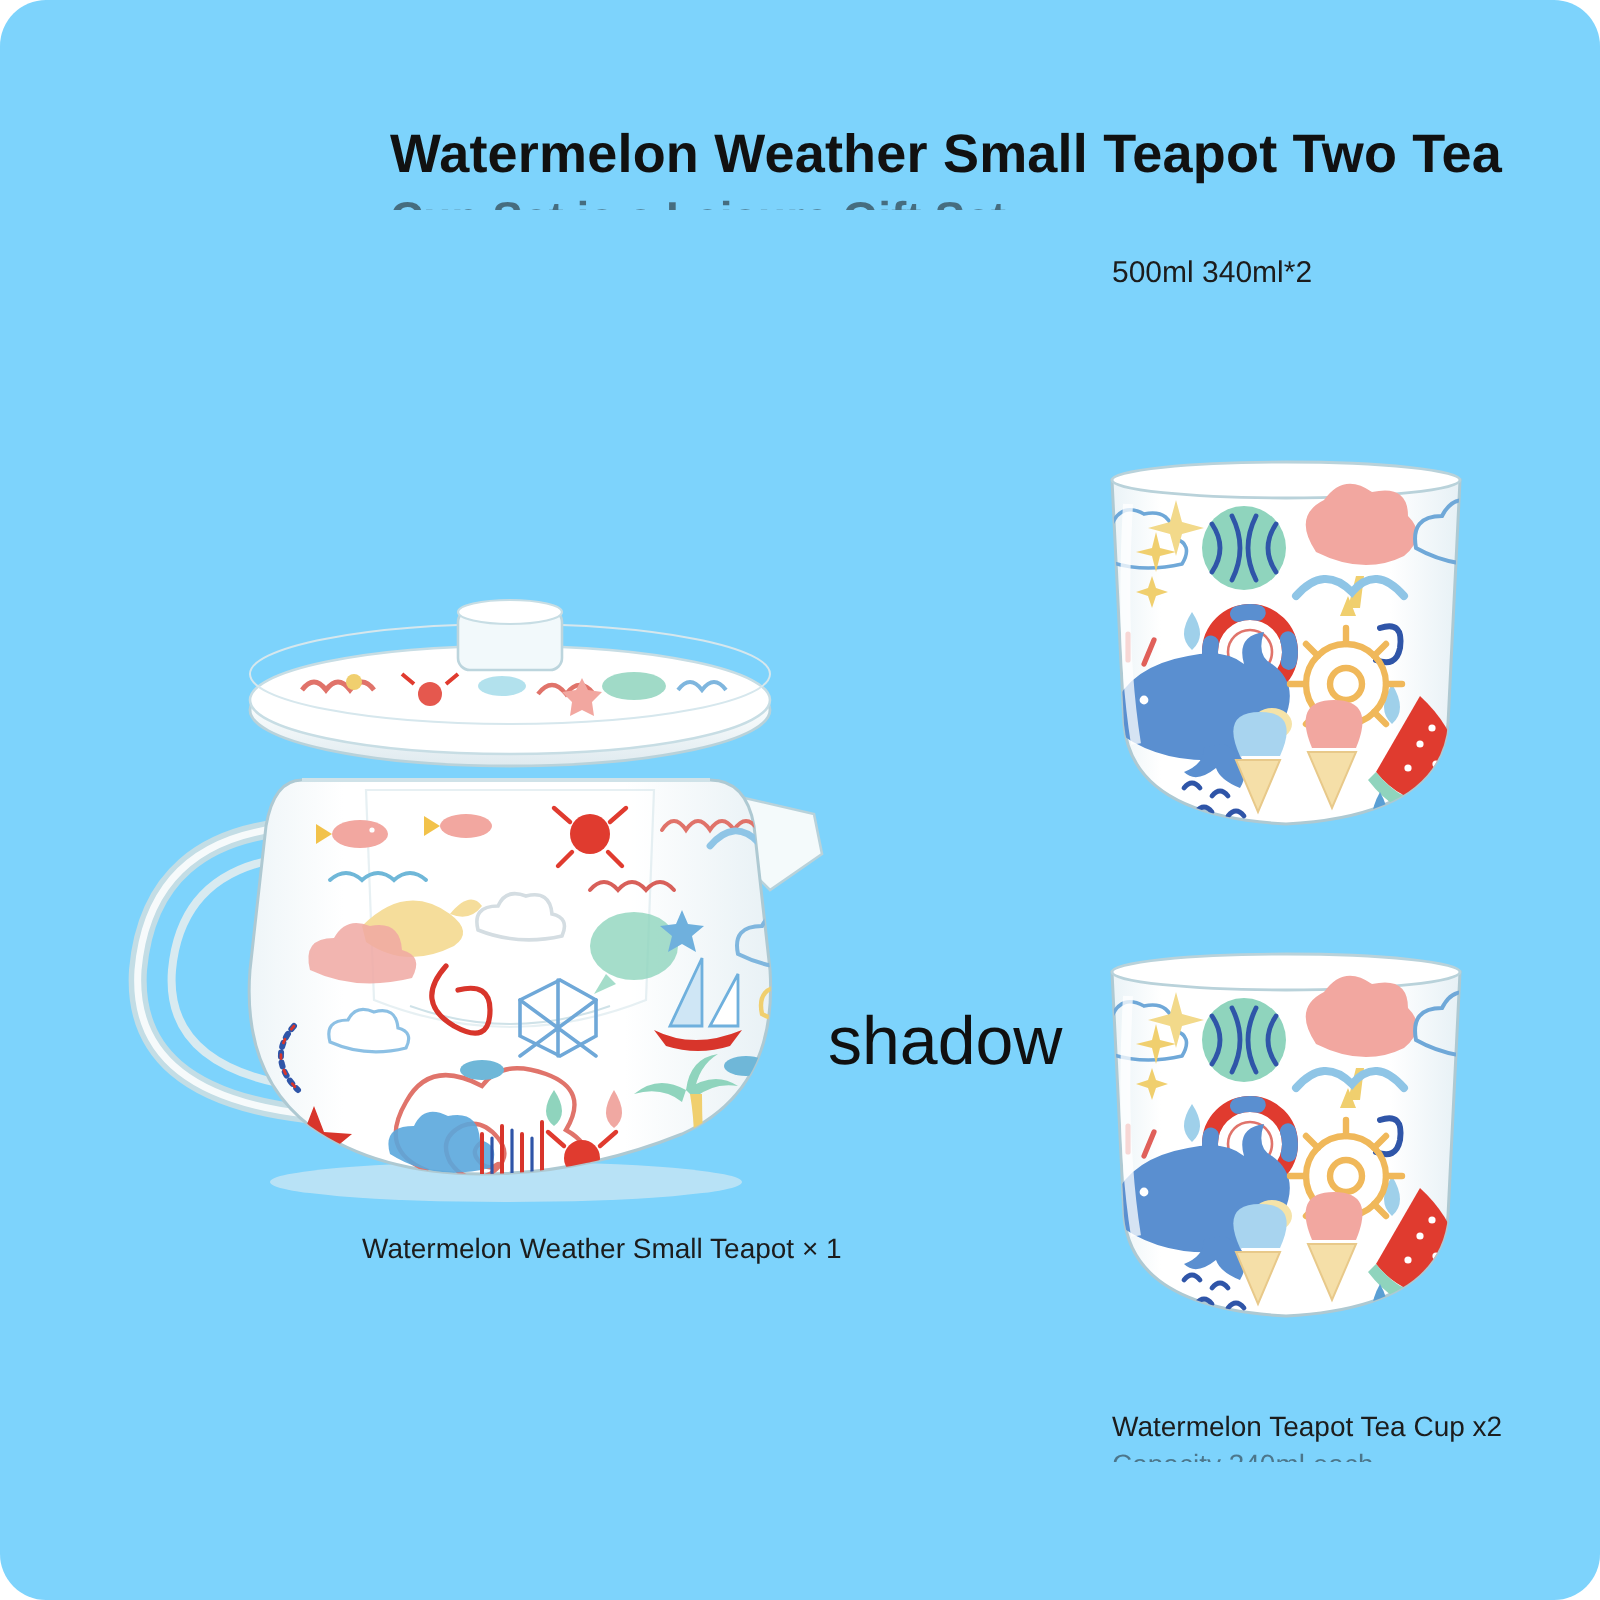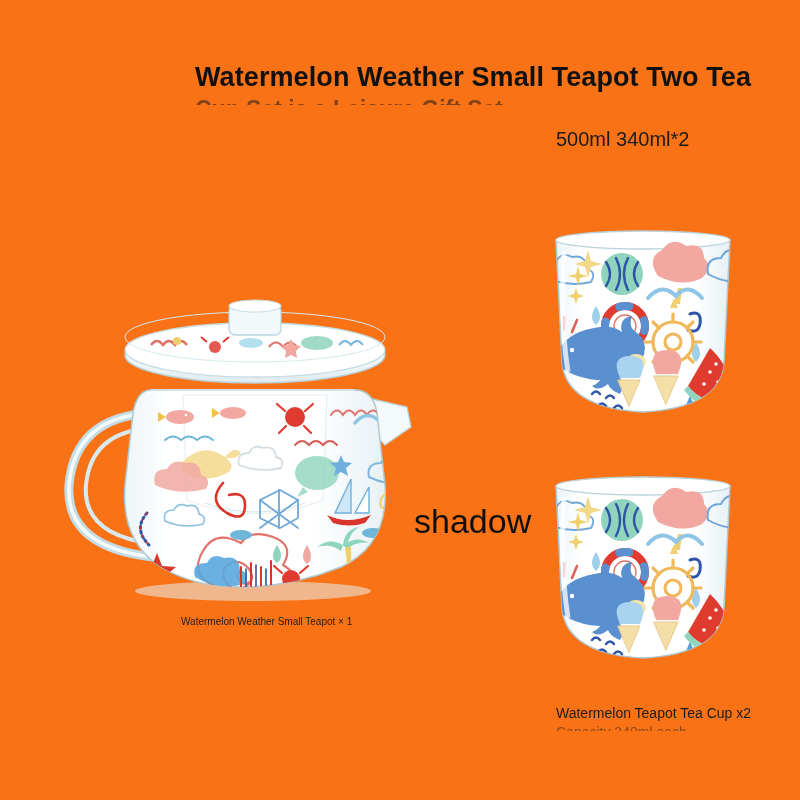--- a/index.html
+++ b/index.html
@@ -6,22 +6,23 @@
   html, body {
     margin: 0; padding: 0;
     width: 800px; height: 800px;
     background: #ffffff;
     font-family: "Liberation Sans", sans-serif;
     overflow: hidden;
   }
   #page {
     position: relative;
     width: 800px; height: 800px;
-    background: #f97316;
+    background: #7dd3fc;
     overflow: hidden;
+    border-radius: 23px;
   }
 
   
   .title {
     position: absolute;
     left: 195px;
     top: 62px;
     width: 900px;
     white-space: nowrap;
     font-size: 27px;
@@ -39,29 +40,29 @@
     white-space: nowrap;
     font-size: 23px;
     font-weight: bold;
     color: #1a1a1a;
     opacity: 0.55;
   }
   .volume {
     position: absolute;
     left: 556px;
     top: 128px;
-    font-size: 20px;
+    font-size: 15px;
     color: #1c1c1c;
     white-space: nowrap;
   }
   .caption-teapot {
     position: absolute;
     left: 181px;
     top: 616px;
-    font-size: 10px;
+    font-size: 14px;
     color: #1c1c1c;
     white-space: nowrap;
   }
   .caption-cup {
     position: absolute;
     left: 556px;
     top: 705px;
     font-size: 14px;
     color: #1c1c1c;
     white-space: nowrap;

